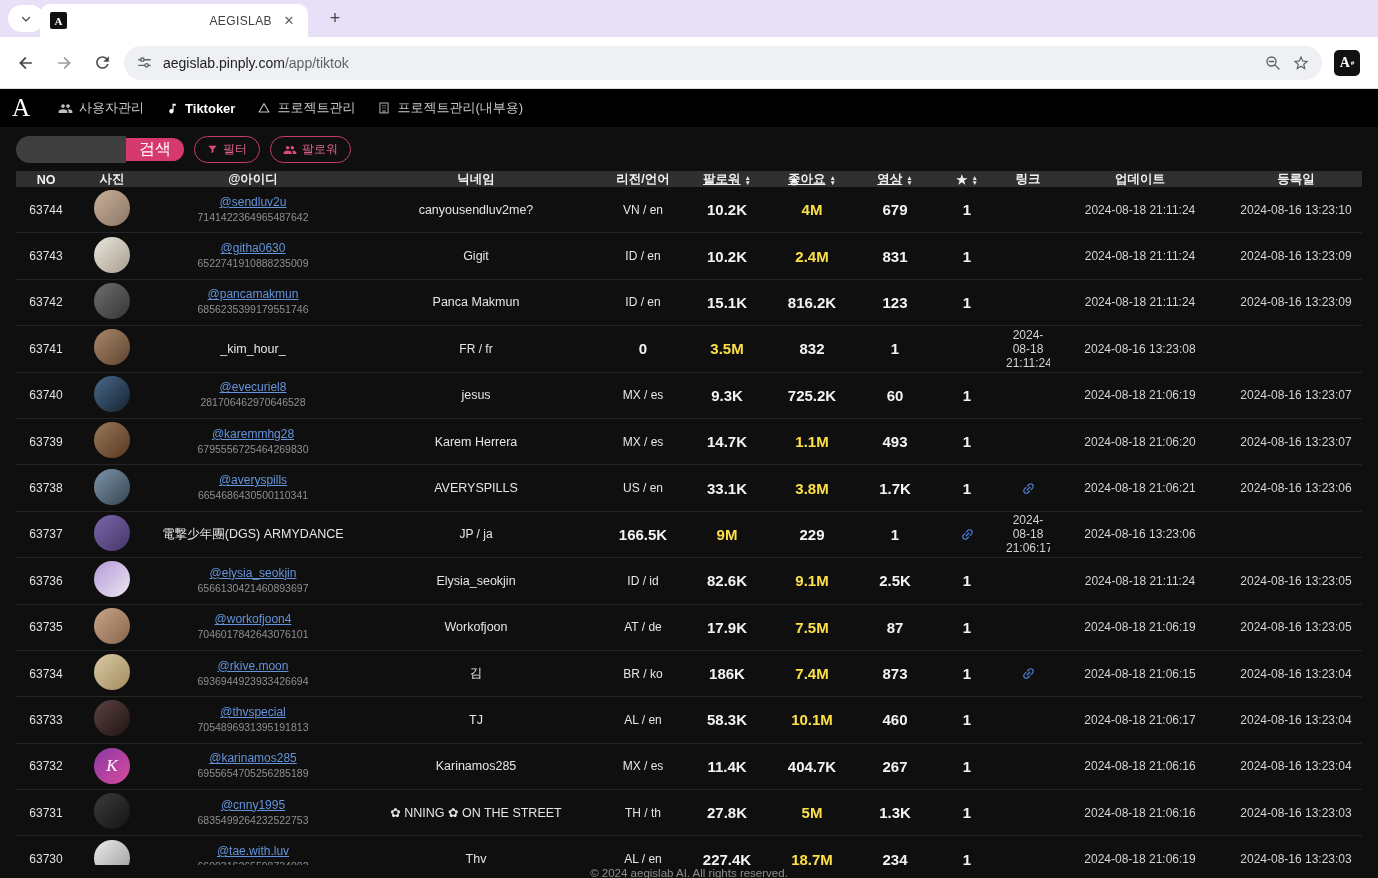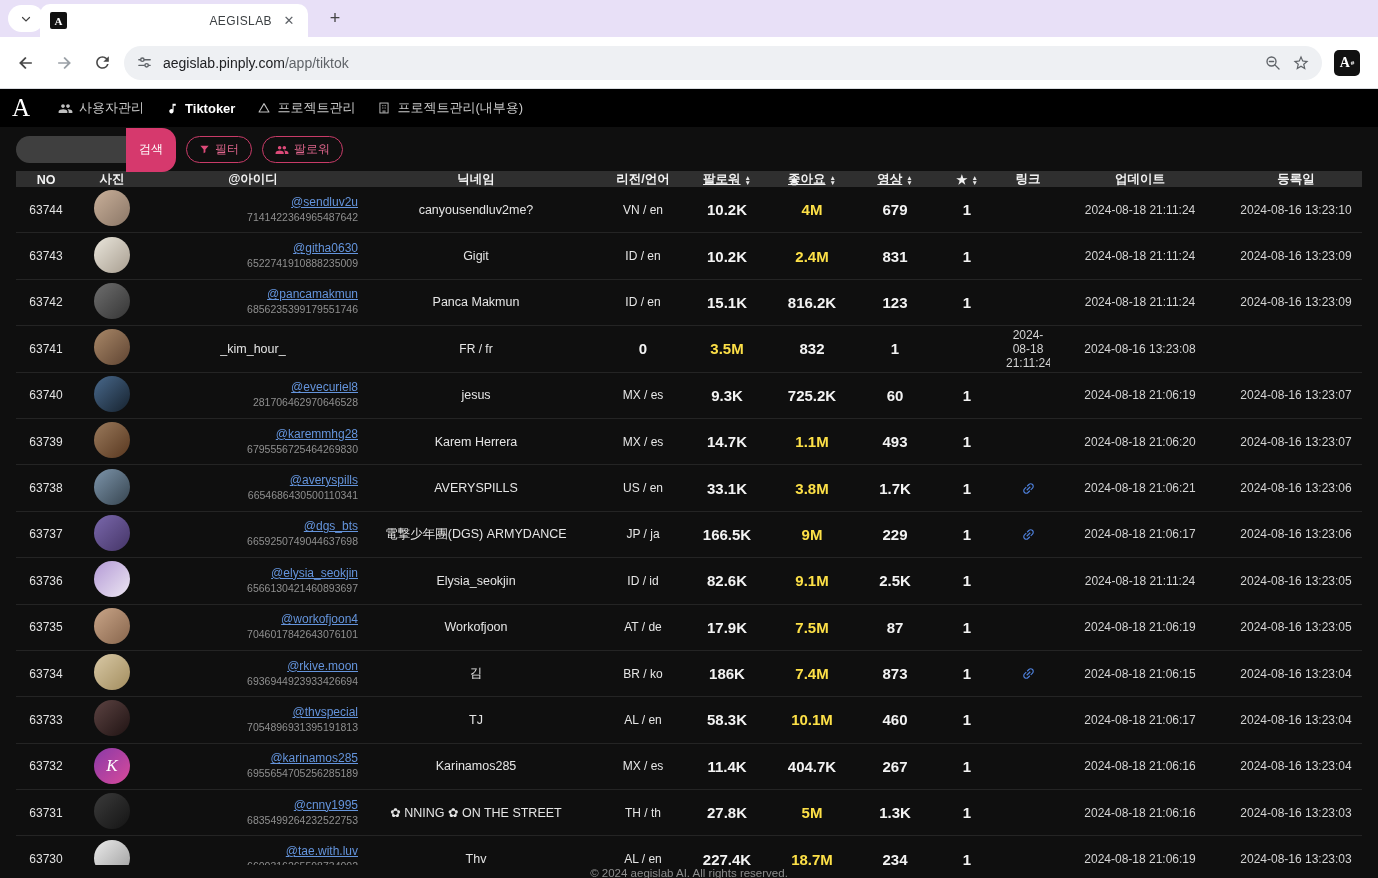--- a/index.html
+++ b/index.html
@@ -27,36 +27,36 @@
   .profile sup{font-size:7px;margin-left:1px;}
 
   
   .app{position:relative;height:790px;background:#0f0f0f;color:#eee;}
   .appnav{height:38px;background:#000;display:flex;align-items:center;padding:0 12px;gap:22px;}
   .applogo{font-family:"Liberation Serif",serif;font-size:25px;color:#fff;margin-right:6px;}
   .navitem{display:flex;align-items:center;gap:6px;font-size:13px;color:#c9c9c9;cursor:pointer;}
   .navitem.active{color:#fff;font-weight:bold;}
   .controls{display:flex;align-items:center;margin:9px 16px 8px;height:27px;}
   .searchinput{width:110px;height:27px;background:#3f3f3f;border:none;border-radius:14px 0 0 14px;outline:none;color:#eee;padding:0 10px;box-sizing:border-box;}
-  .btn-search{height:44px;border:none;background:#d6396d;color:#fff;font-size:12px;border-radius:0 14px 14px 0;padding:0 13px;cursor:pointer;}
+  .btn-search{height:23px;border:none;background:#d6396d;color:#fff;font-size:16px;border-radius:0 14px 14px 0;padding:0 13px;cursor:pointer;}
   .pillbtn{height:27px;margin-left:10px;background:transparent;border:1px solid #c93b68;color:#e0668d;
     font-size:12px;border-radius:14px;padding:0 12px;display:flex;align-items:center;gap:5px;cursor:pointer;}
 
   .tbl{margin:0 16px;}
   .gridrow{display:grid;grid-template-columns:60px 72px 210px 236px 98px 70px 100px 66px 78px 44px 180px 132px;align-items:center;}
   .thead{background:#2f2f2f;height:16px;font-size:12.5px;font-weight:bold;color:#f2f2f2;}
   .th{text-align:center;display:flex;align-items:center;justify-content:center;gap:3px;}
   .th.sortable .lbl{text-decoration:underline;}
   .sort{display:inline-flex;flex-direction:column;font-size:6.5px;line-height:5px;color:#e8e8e8;margin-left:1px;}
   .tr{height:45.4px;border-bottom:1px solid #242424;}
   .td{text-align:center;font-size:12px;color:#e6e6e6;overflow:hidden;}
   .c-no{color:#e2e2e2;}
   .avatar{width:36px;height:36px;border-radius:50%;display:inline-flex;align-items:center;justify-content:center;
     color:#fff;font-family:"Liberation Serif",serif;font-style:italic;font-size:17px;}
-  .c-id{display:flex;flex-direction:column;line-height:15px;text-align:right;}
+  .c-id{display:flex;flex-direction:column;line-height:15px;}
   .handle{color:#6494dc;text-decoration:underline;font-size:12px;cursor:pointer;}
   .uid{color:#8f8f8f;font-size:10.5px;}
   .c-nick{font-size:12.5px;color:#e5e5e5;}
   .num{font-weight:bold;font-size:15px;color:#f3f3f3;}
   .num.hot{color:#fde047;}
   .c-date{color:#d4d4d4;}
   .linkwrap{display:flex;justify-content:center;}
   .linkicon{transform:rotate(-45deg);cursor:pointer;}
 
   .footer{position:absolute;left:0;right:0;bottom:-5px;height:17px;padding-top:2px;background:#0f0f0f;
@@ -402,24 +402,20 @@
                   <path d="M3.9 12c0-1.71 1.39-3.1 3.1-3.1h4V7H7c-2.76 0-5 2.24-5 5s2.24 5 5 5h4v-1.9H7c-1.71 0-3.1-1.39-3.1-3.1zM8 13h8v-2H8v2zm9-6h-4v1.9h4c1.71 0 3.1 1.39 3.1 3.1s-1.39 3.1-3.1 3.1h-4V17h4c2.76 0 5-2.24 5-5s-2.24-5-5-5z" fill="#4d7fd9"></path>
                 </svg>
       </span>
     </div>
     <div class="td c-date">2024-08-18 21:06:21</div>
     <div class="td c-date">2024-08-16 13:23:06</div>
   </div>
           <div class="gridrow tr">
     <div class="td c-no">63737</div>
     <div class="td"><span class="avatar" style="background: linear-gradient(135deg, rgb(122, 104, 172), rgb(69, 53, 103));"></span></div>
-    <div class="td c-id">
-      <a class="handle">@dgs_bts</a>
-      <span class="uid">6659250749044637698</span>
-    </div>
     <div class="td c-nick">電撃少年團(DGS) ARMYDANCE</div>
     <div class="td">JP / ja</div>
     <div class="td num">166.5K</div>
     <div class="td num likes hot">9M</div>
     <div class="td num">229</div>
     <div class="td num">1</div>
     <div class="td linkwrap">
       <span class="linkicon">
         <svg width="15" height="15" viewBox="0 0 24 24">
                   <path d="M3.9 12c0-1.71 1.39-3.1 3.1-3.1h4V7H7c-2.76 0-5 2.24-5 5s2.24 5 5 5h4v-1.9H7c-1.71 0-3.1-1.39-3.1-3.1zM8 13h8v-2H8v2zm9-6h-4v1.9h4c1.71 0 3.1 1.39 3.1 3.1s-1.39 3.1-3.1 3.1h-4V17h4c2.76 0 5-2.24 5-5s-2.24-5-5-5z" fill="#4d7fd9"></path>

